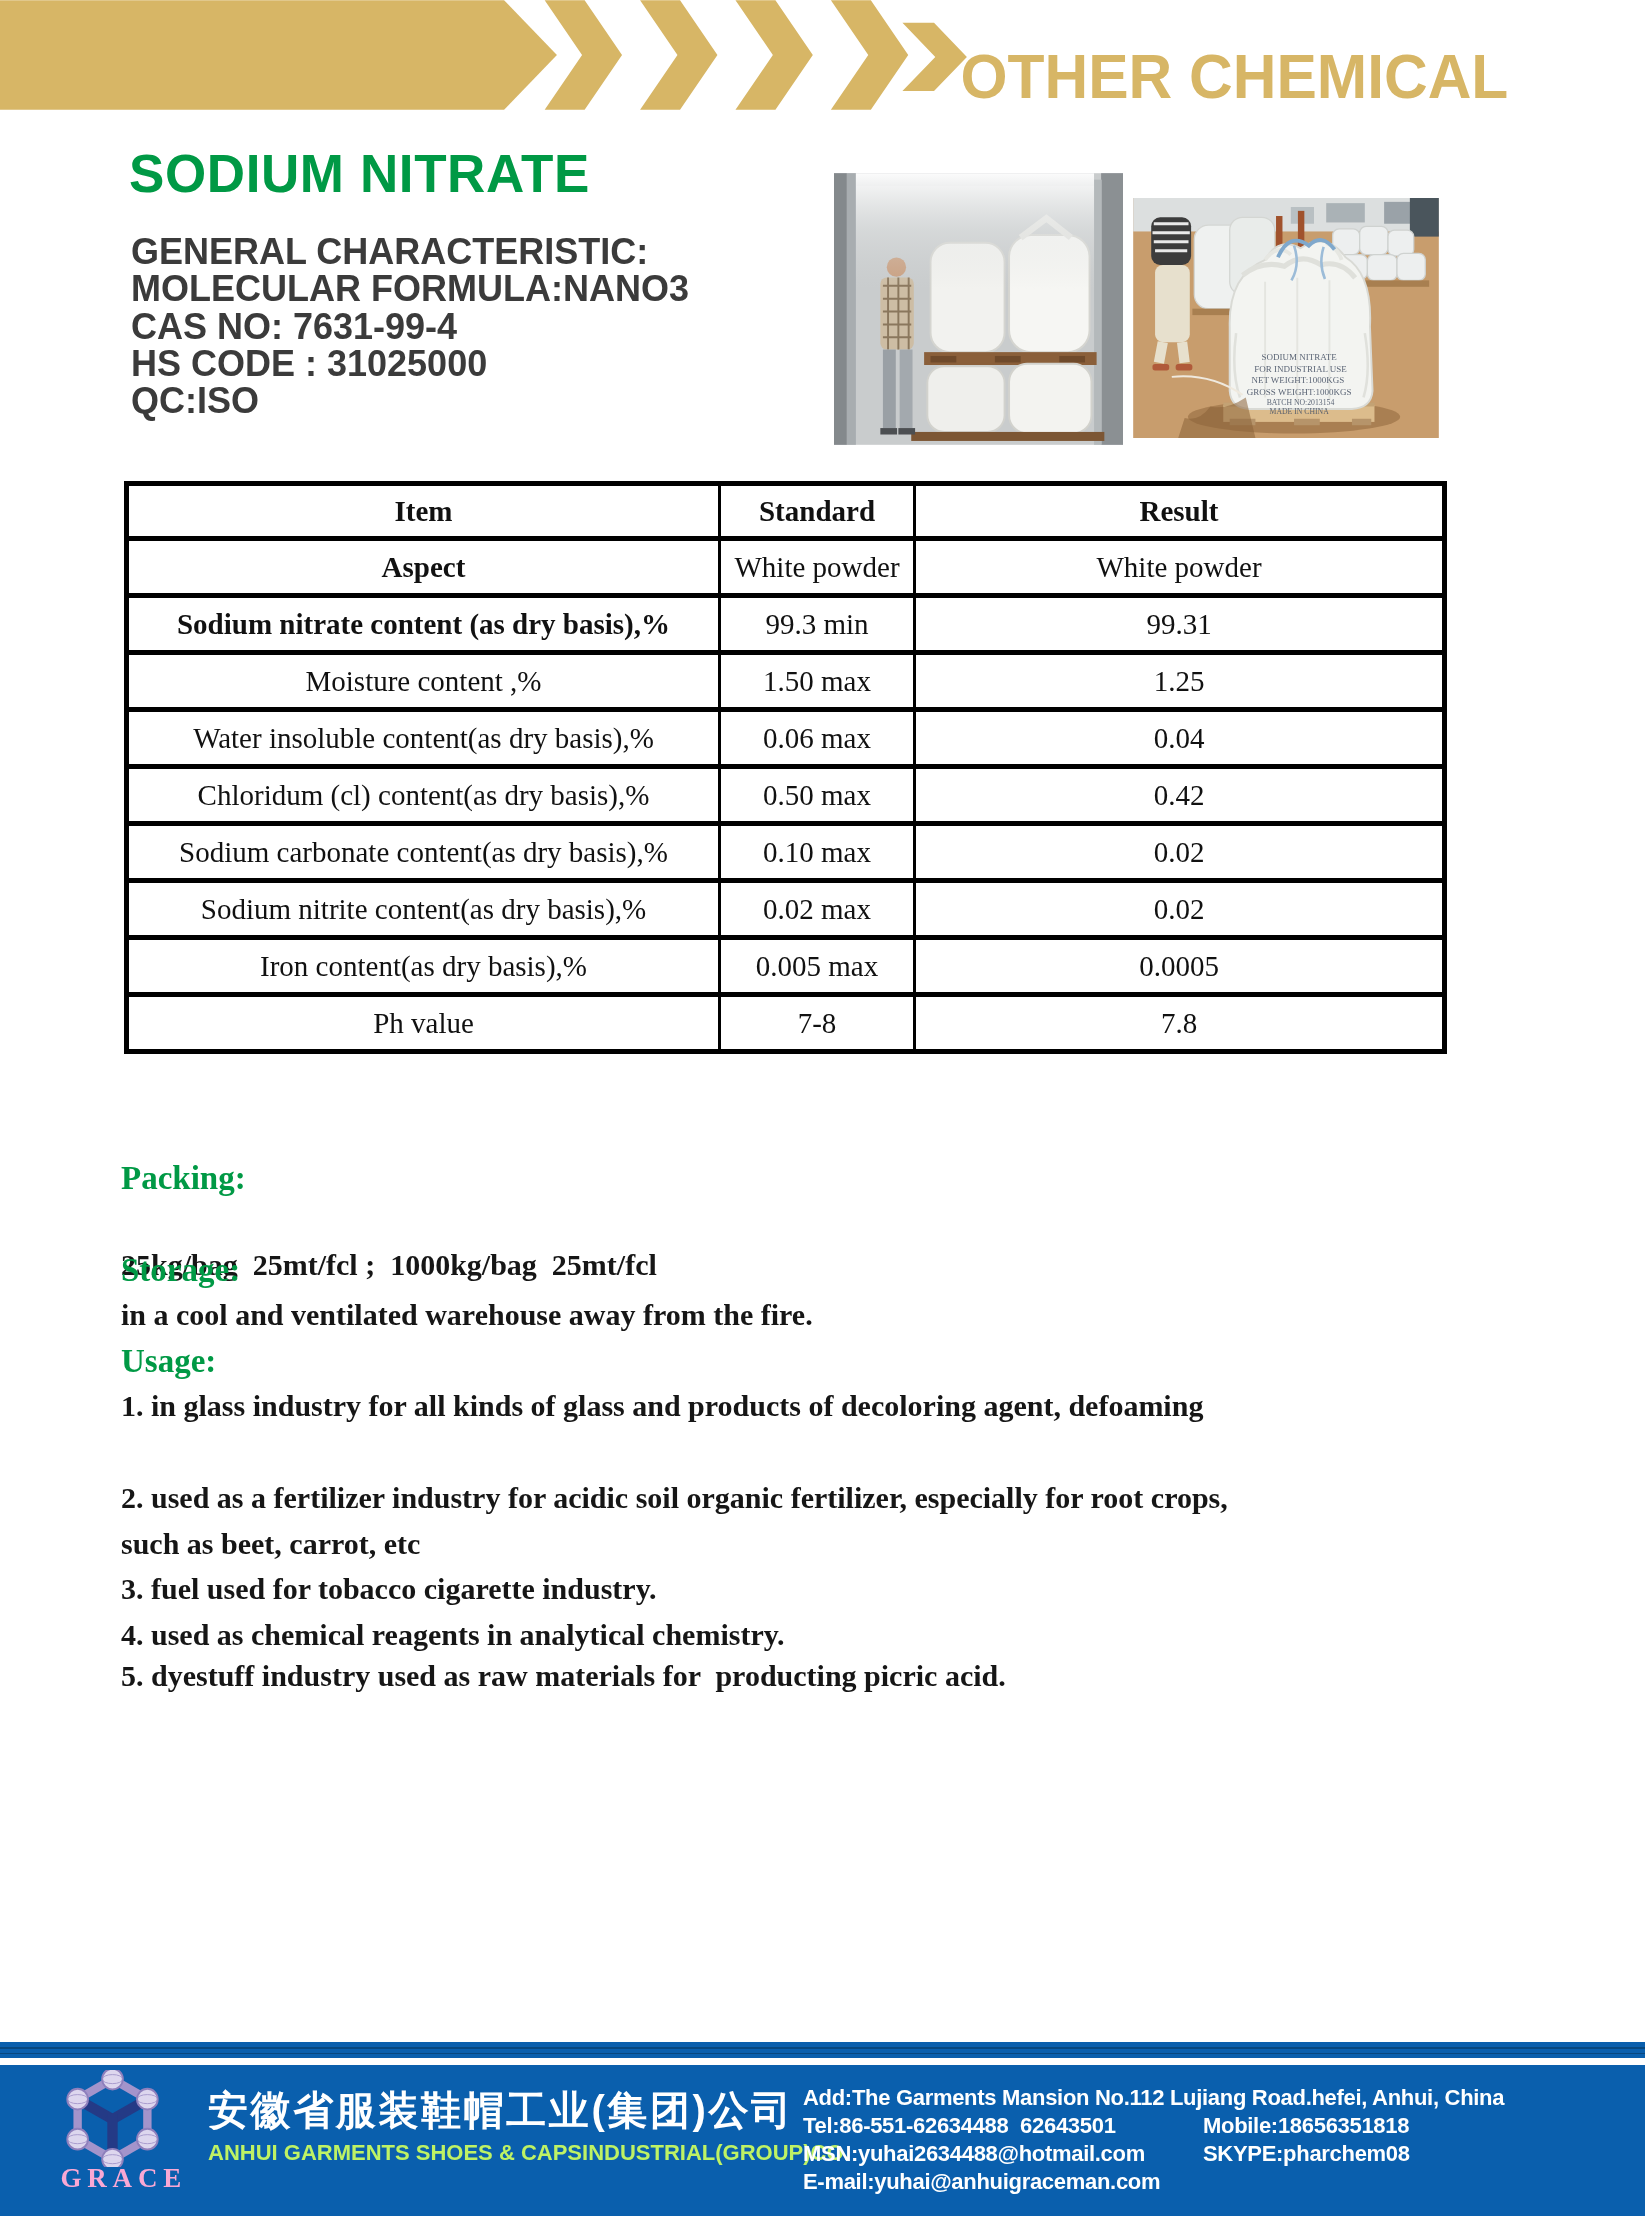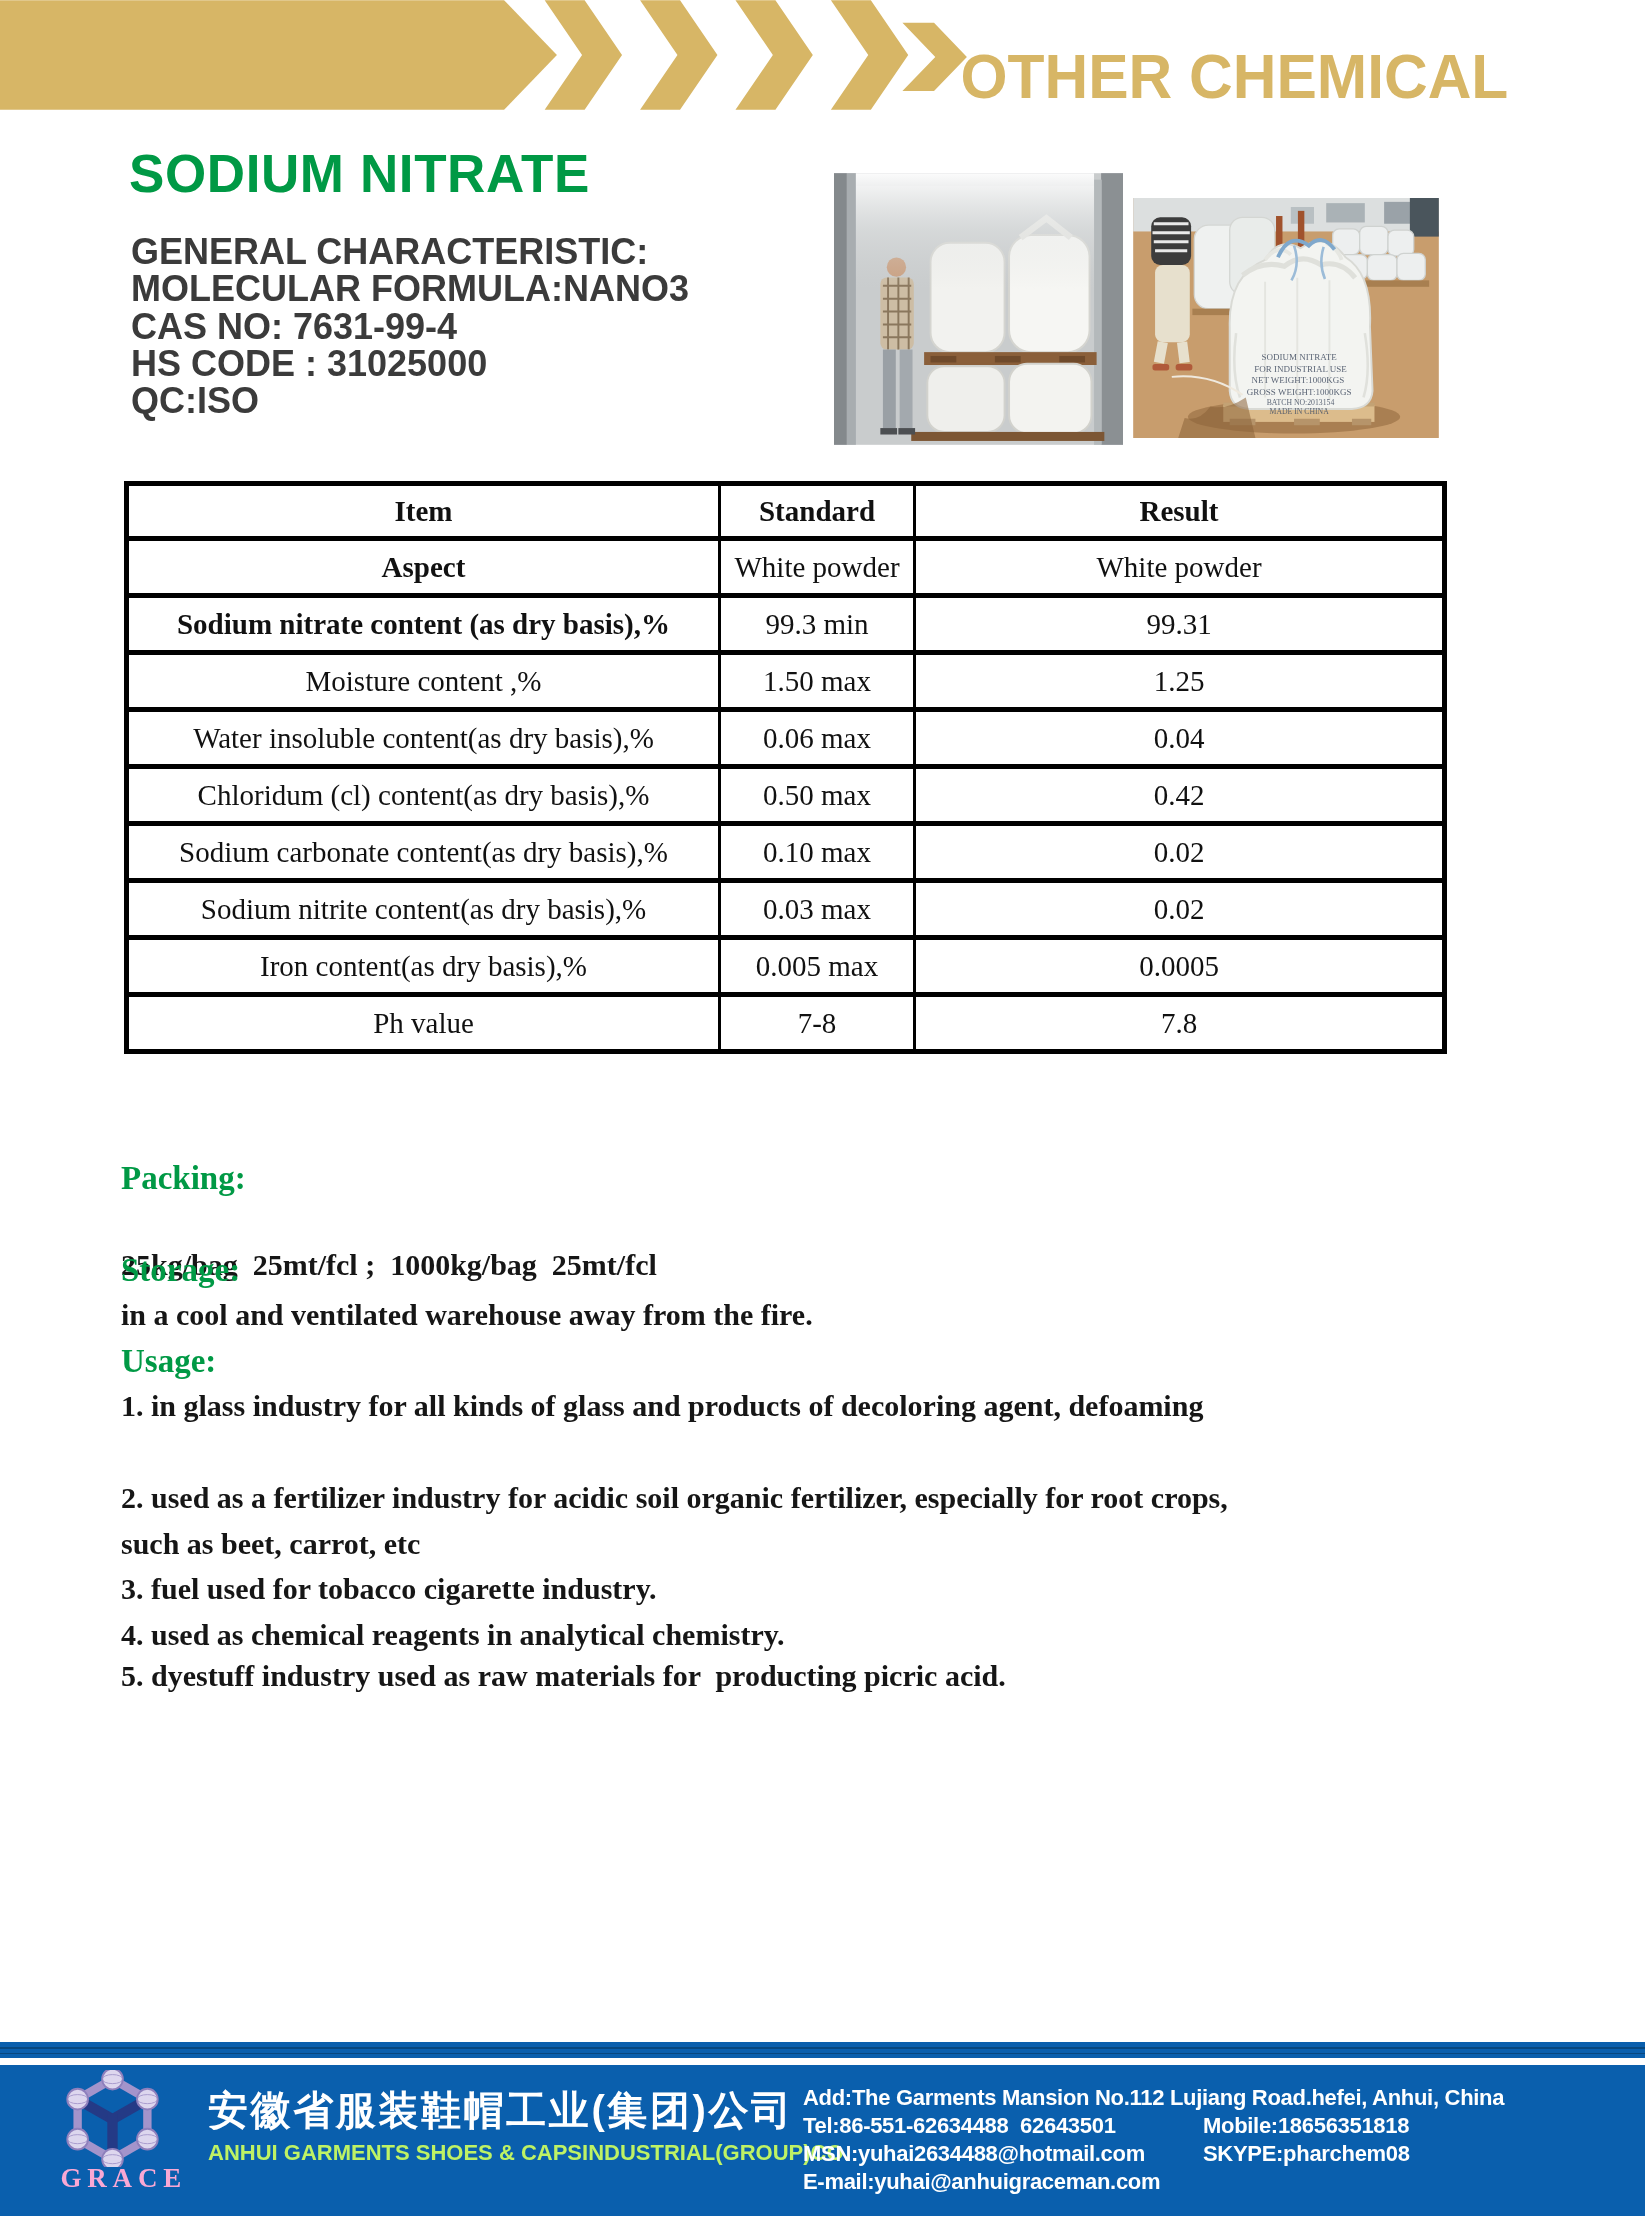--- a/index.html
+++ b/index.html
@@ -217,21 +217,21 @@
         <td class="t-cell">0.50 max</td>
         <td class="t-cell">0.42</td>
       </tr>
       <tr>
         <td class="t-cell">Sodium carbonate content(as dry basis),%</td>
         <td class="t-cell">0.10 max</td>
         <td class="t-cell">0.02</td>
       </tr>
       <tr>
         <td class="t-cell">Sodium nitrite content(as dry basis),%</td>
-        <td class="t-cell">0.03 max</td>
+        <td class="t-cell">0.02 max</td>
         <td class="t-cell">0.02</td>
       </tr>
       <tr>
         <td class="t-cell">Iron content(as dry basis),%</td>
         <td class="t-cell">0.005 max</td>
         <td class="t-cell">0.0005</td>
       </tr>
       <tr>
         <td class="t-cell">Ph value</td>
         <td class="t-cell">7-8</td>

